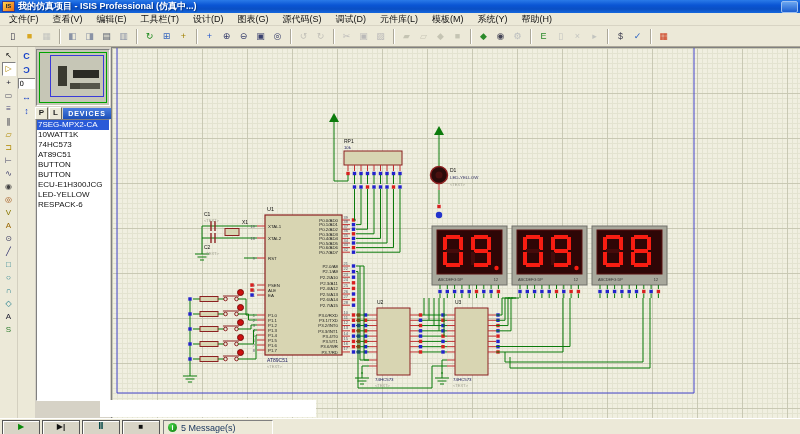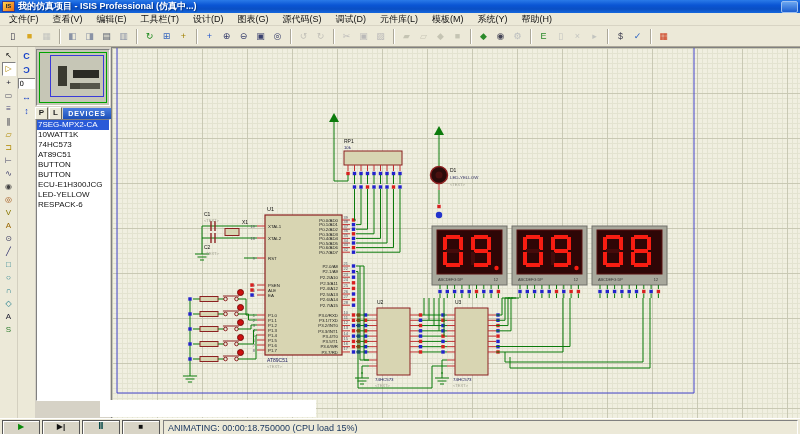--- a/index.html
+++ b/index.html
@@ -828,16 +828,17 @@
 
 <div class="white-strip"></div>
 
 <div class="statusbar">
   <div class="simctl" id="simctl">
       <div class="simbtn" style="color: rgb(10, 138, 10);">▶</div>
       <div class="simbtn" style="color: rgb(17, 17, 17);">▶|</div>
       <div class="simbtn" style="color: rgb(10, 74, 74);">Ⅱ</div>
       <div class="simbtn" style="color: rgb(17, 17, 17);">■</div>
     </div>
-  <div class="panel anim">
-    <span>ANIMATING: 00:00:18.750000 (CPU load 15%)</span>
+  <div class="panel msg">
+    <span class="msgicon">i</span>
+    <span>5 Message(s)</span>
   </div>
 </div>
 
 </body></html>

